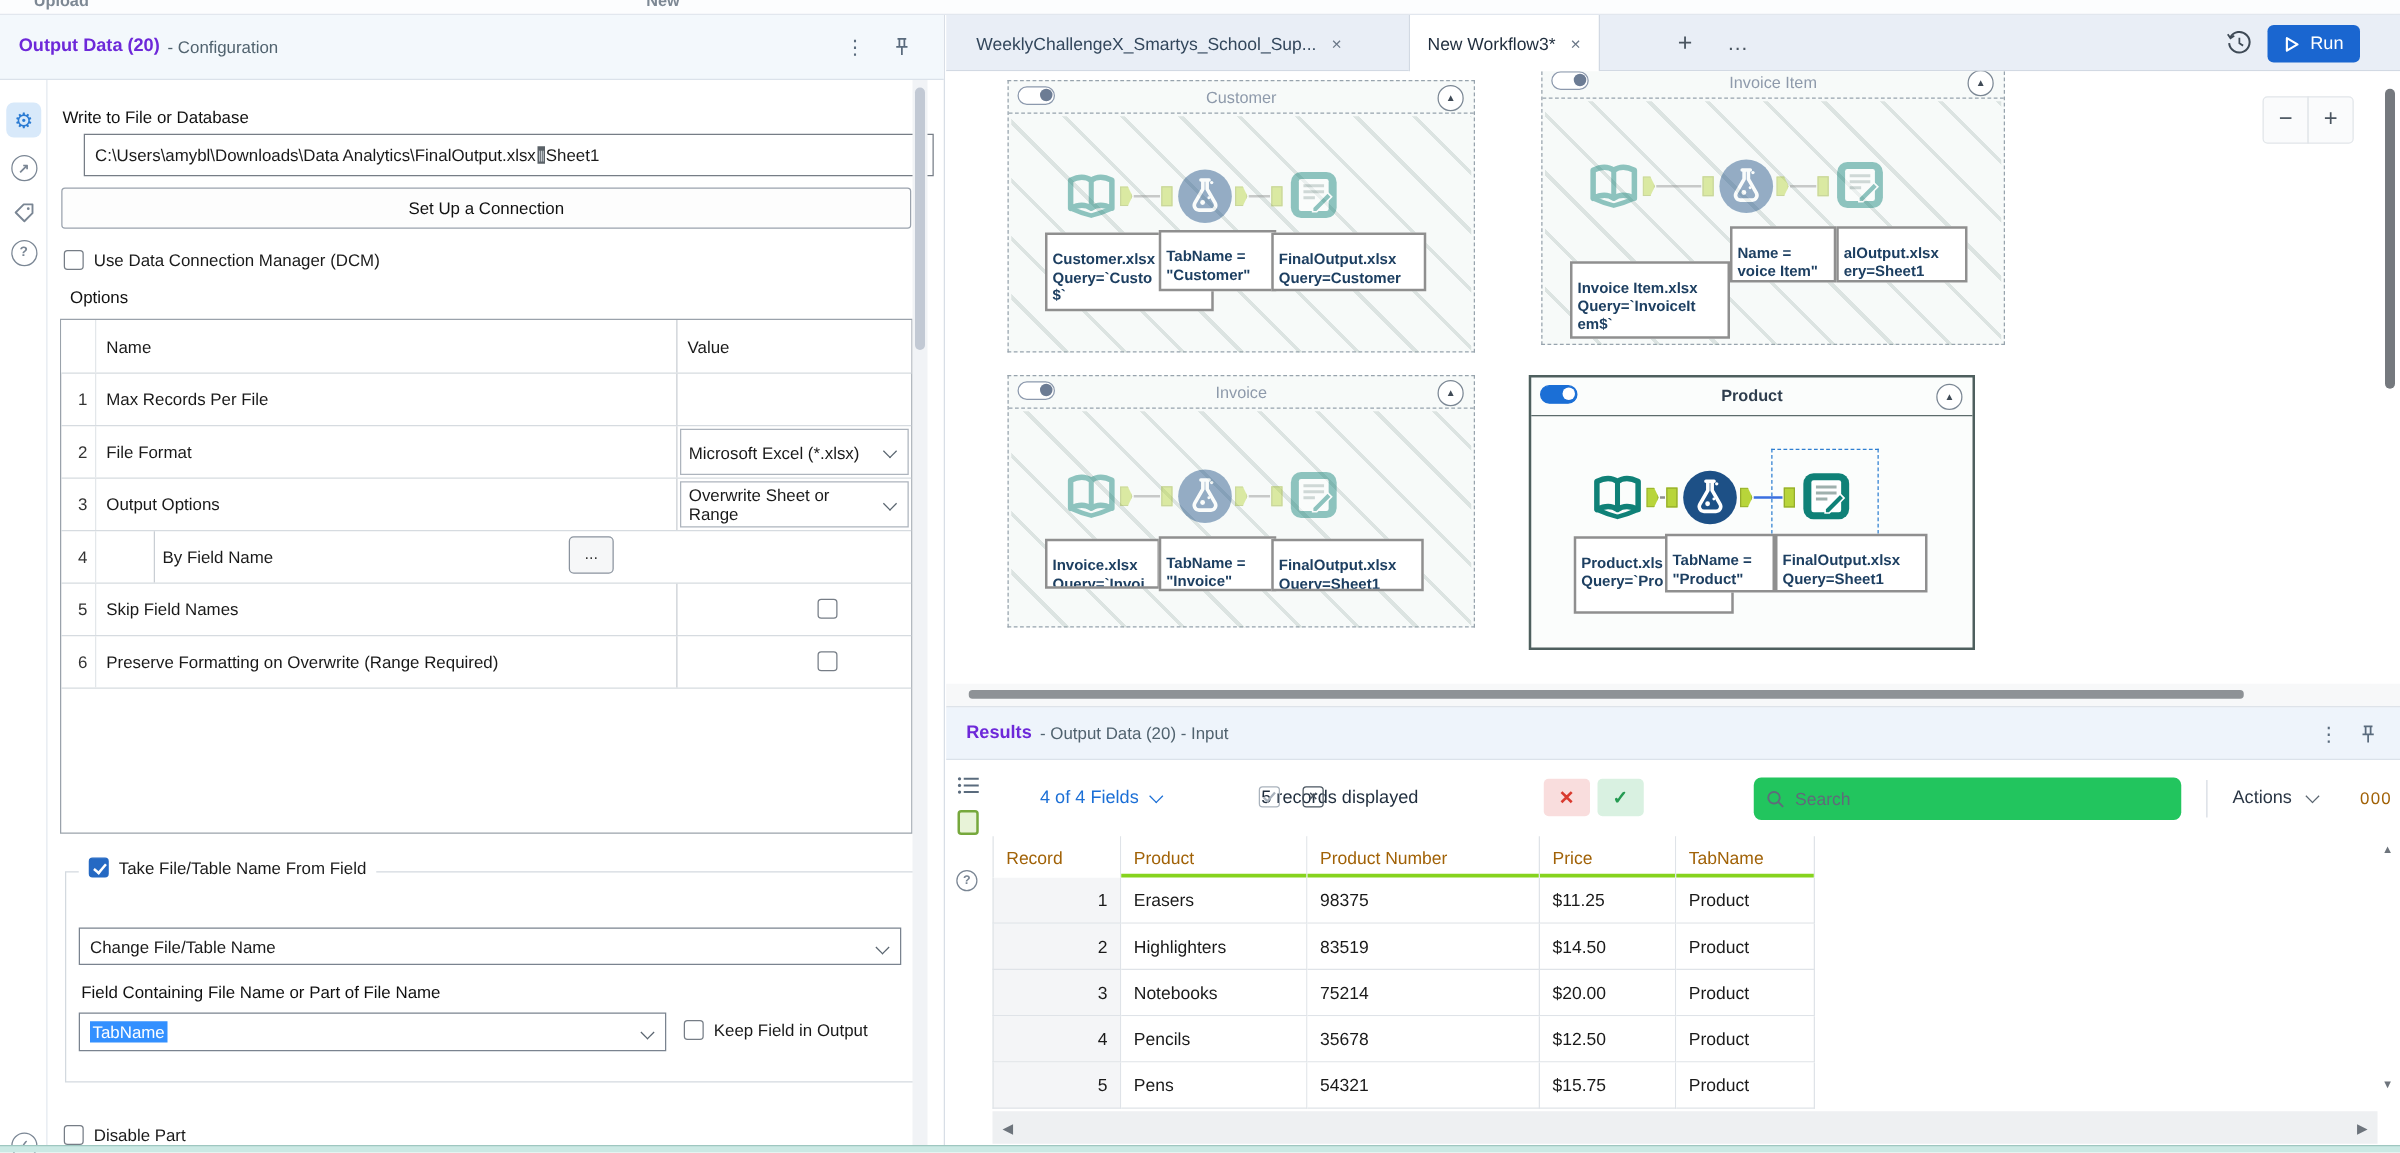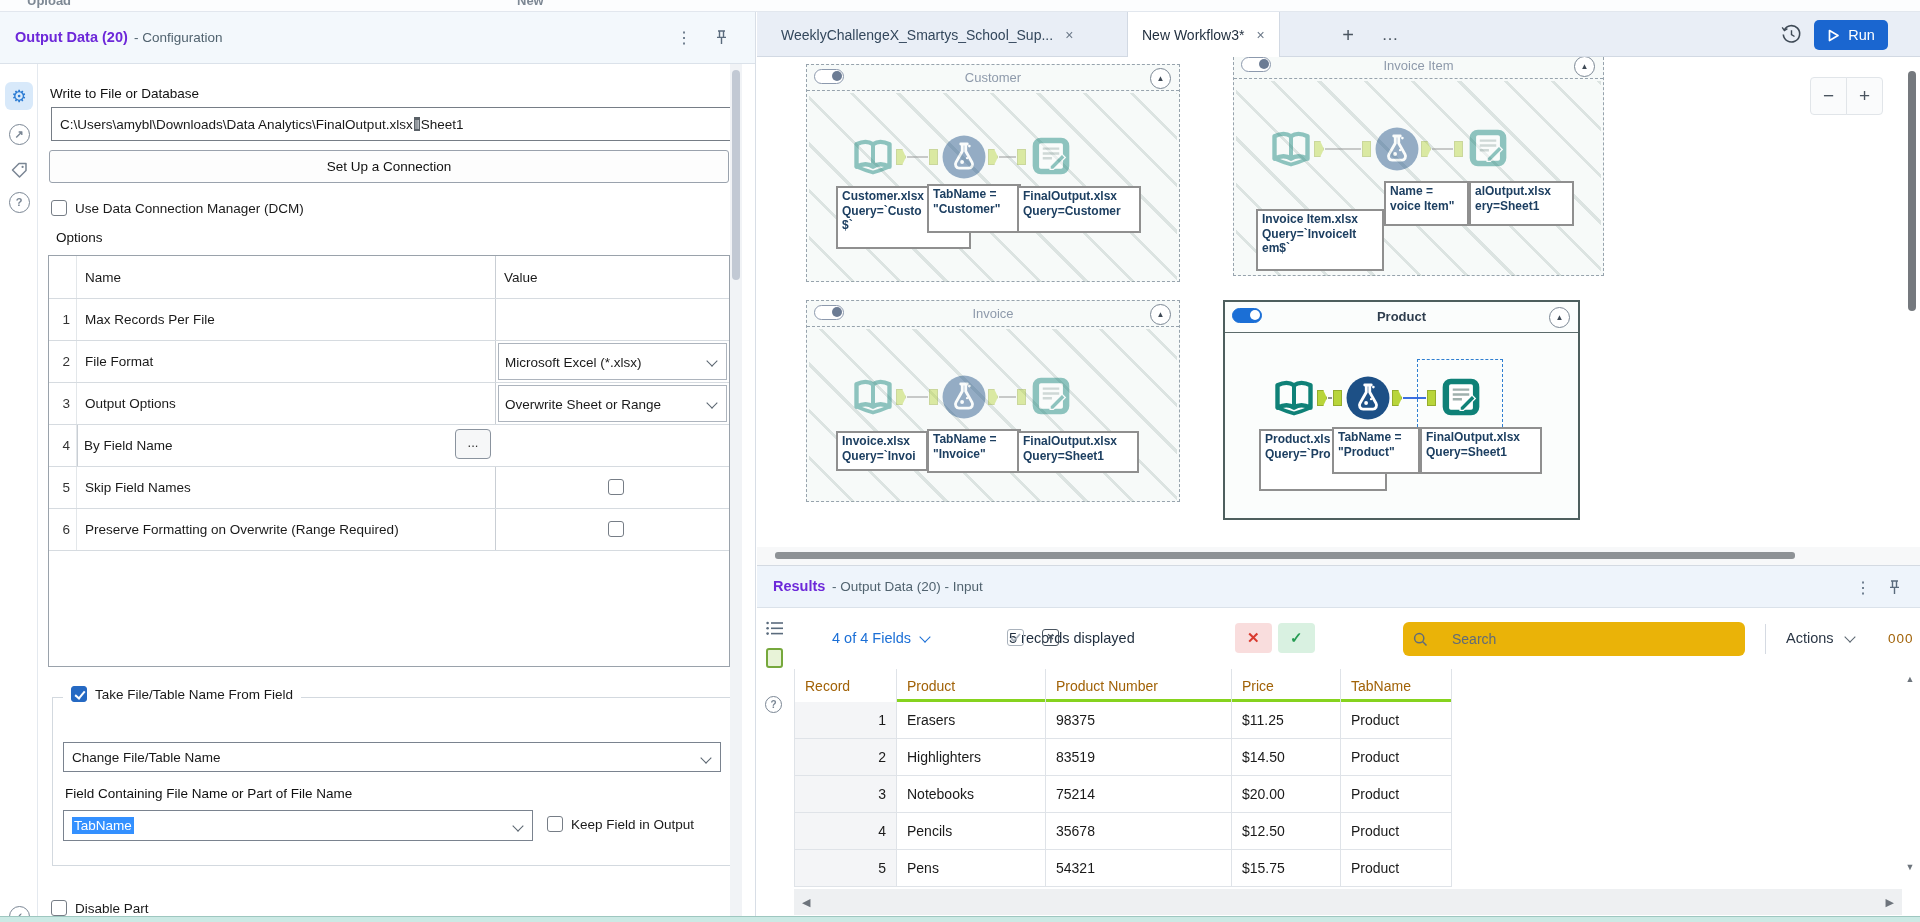--- a/index.html
+++ b/index.html
@@ -40,21 +40,21 @@
   .cb.checked::after { content:""; position:absolute; left:5px; top:2px; width:4px; height:8px;
     border-right:2px solid #fff; border-bottom:2px solid #fff; transform:rotate(40deg); }
   .cbrow { position:absolute; display:flex; align-items:center; gap:8px; font-size:13.5px; cursor:pointer; }
 
   #options-grid { position:absolute; left:10px; top:191px; width:682px; height:412px;
     border:1px solid #9aa2ab; background:#fff; }
   .opt-row { display:grid; grid-template-columns:28px 418px 1fr; border-bottom:1px solid #d6dbe0; }
   .opt-row > div { display:flex; align-items:center; font-size:13.5px; }
   .opt-num { justify-content:flex-end; padding-right:6px; color:#333; border-right:1px solid #e3e7ea; }
   .opt-name { padding-left:8px; }
-  .opt-val { border-left:1px solid #c9ced4; padding-left:6px; position:relative; }
+  .opt-val { border-left:1px solid #c9ced4; padding-left:6px; position:relative;margin-left:46px; }
   .val-select { position:absolute; inset:2px; border:1px solid #adb4bd; background:#fff;
     display:flex; align-items:center; padding:1px 24px 0 6px; font-size:13.5px; }
   .chev { width:8px; height:8px; border-right:1.5px solid #5a6570; border-bottom:1.5px solid #5a6570;
     transform:rotate(45deg); display:inline-block; flex:none; }
   .val-select .chev { position:absolute; right:10px; top:13px; }
   .dots-btn { position:absolute; right:4px; top:4px; width:36px; height:30px; border:1px solid #8a939e;
     border-radius:4px; background:#f6f7f8; font-size:13px; color:#333; text-align:center; line-height:26px; cursor:pointer; }
 
   #take-field { position:absolute; left:14px; top:633px; width:686px; height:169px;
     border:1px solid #d3d9df; }
@@ -104,36 +104,36 @@
   .collapse { position:absolute; right:8px; top:3px; width:21px; height:21px; border:1.5px solid #7b8794;
     border-radius:50%; background:#fff; color:#3f4a56; font-size:8px; text-align:center; line-height:19px; cursor:pointer; }
   .cont-enabled .collapse { top:5px; }
   .tool { position:absolute; width:44px; height:44px; }
   .anchor-out { position:absolute; width:10px; height:16px; background:#b8d53a; border:1px solid #95ad2c;
     clip-path:polygon(0 0,62% 0,100% 50%,62% 100%,0 100%); }
   .anchor-in { position:absolute; width:9px; height:16px; background:#b8d53a; border:1px solid #95ad2c; }
   .wire { position:absolute; height:2px; background:#8f8f8f; }
   .faded { opacity:.45; }
   .ann { position:absolute; background:#fff; border:2px solid #8f8f8f; overflow:hidden;
-    padding:1px 4px; font-size:12px; font-weight:600; color:#1d3f61; line-height:14.5px; white-space:nowrap; }
+    padding:12px 4px; font-size:12px; font-weight:600; color:#1d3f61; line-height:14.5px; white-space:nowrap; }
   .selrect { position:absolute; border:1.6px dashed #2f7fd1; }
 
   
   #canvas-hsb { left:757px; top:547px; width:1163px; height:18px; background:#f7f8f9; }
   #canvas-hsb .thumb { position:absolute; left:18px; top:5px; width:1020px; height:7px; background:#8e9296; border-radius:3px; }
 
   
   #results { left:757px; top:565px; width:1163px; height:351px; background:#fff; border-top:1px solid #d4dae2; }
   #results-header { position:absolute; left:0; top:0; width:100%; height:42px; background:#eef4fb; border-bottom:1px solid #dbe2ea; }
   #results-toolbar { position:absolute; left:37px; top:42px; width:1126px; height:60px; background:#fff; display:flex; align-items:center; }
   .blue-link { color:#1b6fd6; font-size:14.5px; }
   .chip { width:37px; height:30px; border-radius:4px; display:flex; align-items:center;
     justify-content:center; font-size:15px; font-weight:700; cursor:pointer; }
-  #search-box { position:absolute; left:609px; top:14px; width:342px; height:34px; background:#eab308;
-    border-radius:6px; display:flex; align-items:center; padding:0 10px; gap:24px; }
+  #search-box { position:absolute; left:609px; top:14px; width:342px; height:34px; background:#22c55e;
+    border-radius:6px; display:flex; align-items:center; padding:0 10px; gap:8px; }
   #search-box input { border:none; outline:none; background:transparent; font-size:14px;
     color:#333; width:280px; font-family:"Liberation Sans",sans-serif; }
   #search-box input::placeholder { color:#5f6b7a; }
 
   #results-rail { position:absolute; left:0; top:42px; width:37px; height:309px; background:#fff; }
   #grid-wrap { position:absolute; left:37px; top:103px; }
   .grid-row { display:grid; grid-template-columns:103px 149px 186px 109px 111px; }
   .gcell { border-right:1px solid #dfe3e8; border-bottom:1px solid #dfe3e8; font-size:14px;
     display:flex; align-items:center; padding:0 10px; background:#fff; height:37px; }
   .ghead { height:33px; color:#a16207; position:relative; border-bottom:none; }
@@ -189,21 +189,21 @@
       <span class="circ">?</span>
       </div>
     <div class="rail-ic" style="top:838px">
       <span class="circ" style="font-size:10px">✓</span>
       </div>
   </div>
 
   <div class="abs" id="config-body">
     <div class="lbl abs" style="left:12px; top:22px">Write to File or Database</div>
 
-    <div class="inputbox" style="left:13px; top:43px; width:680px; height:34px">
+    <div class="inputbox" style="left:29px; top:43px; width:680px; height:34px">
       <span>C:\Users\amybl\Downloads\Data Analytics\FinalOutput.xlsx</span>
         <span class="pipe-sel">|||</span>
         <span>Sheet1</span>
     </div>
 
     <div class="btn" style="left:11px; top:86px; width:680px; height:33px">Set Up a Connection</div>
 
     <div class="cbrow" style="left:13px; top:136px">
       <span class="cb"></span>
       <span>Use Data Connection Manager (DCM)</span>

